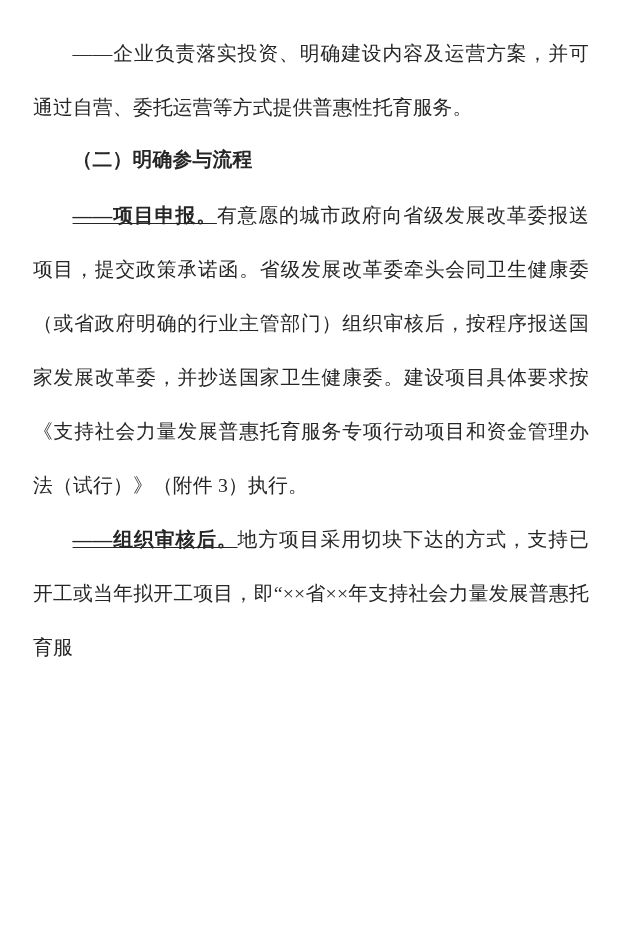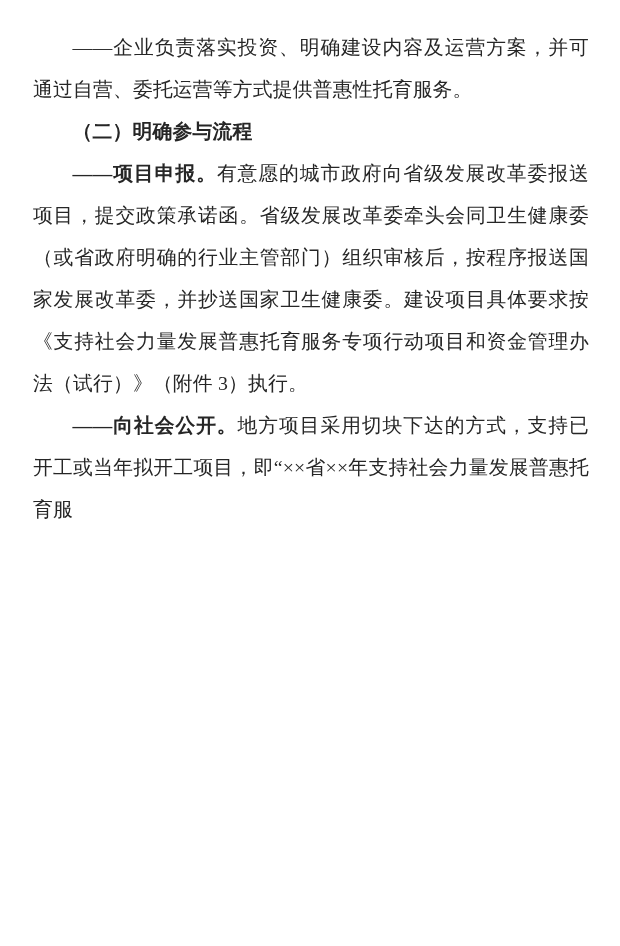--- a/index.html
+++ b/index.html
@@ -12,46 +12,48 @@
     background: #ffffff;
     overflow: hidden;
   }
   .page {
     box-sizing: border-box;
     width: 620px;
     height: 946px;
     padding: 26px 31px 0 33px;
     font-family: "Liberation Serif", "DejaVu Serif", serif;
     font-size: 19.8px;
-    line-height: 42px;
+    line-height: 54px;
     color: #262626;
     text-align: justify;
   }
   .para {
     margin: 0;
     padding: 0;
     text-indent: 2em;
     letter-spacing: 0.2px;
   }
   .lead {
     font-weight: bold;
+    text-decoration: underline;
   }
   .heading {
     font-weight: bold;
+    font-family: Liberation Mono, monospace;
   }
 </style>
 </head>
 <body>
 
 <div class="page">
 
   <p class="para"><span class="lead"></span><span>——企业负责落实投资、明确建设内容及运营方案，并可通过自营、委托运营等方式提供普惠性托育服务。</span></p>
 
 
 
   <p class="para heading">（二）明确参与流程</p>
 
   <p class="para"><span class="lead">——项目申报。</span><span>有意愿的城市政府向省级发展改革委报送项目，提交政策承诺函。省级发展改革委牵头会同卫生健康委（或省政府明确的行业主管部门）组织审核后，按程序报送国家发展改革委，并抄送国家卫生健康委。建设项目具体要求按《支持社会力量发展普惠托育服务专项行动项目和资金管理办法（试行）》（附件 3）执行。</span></p>
 
 
-  <p class="para"><span class="lead">——向社会公开。</span><span>地方项目采用切块下达的方式，支持已开工或当年拟开工项目，即“××省××年支持社会力量发展普惠托育服</span></p>
+  <p class="para"><span class="lead">——组织审核后。</span><span>地方项目采用切块下达的方式，支持已开工或当年拟开工项目，即“××省××年支持社会力量发展普惠托育服</span></p>
 
 </div>
 
 </body></html>

